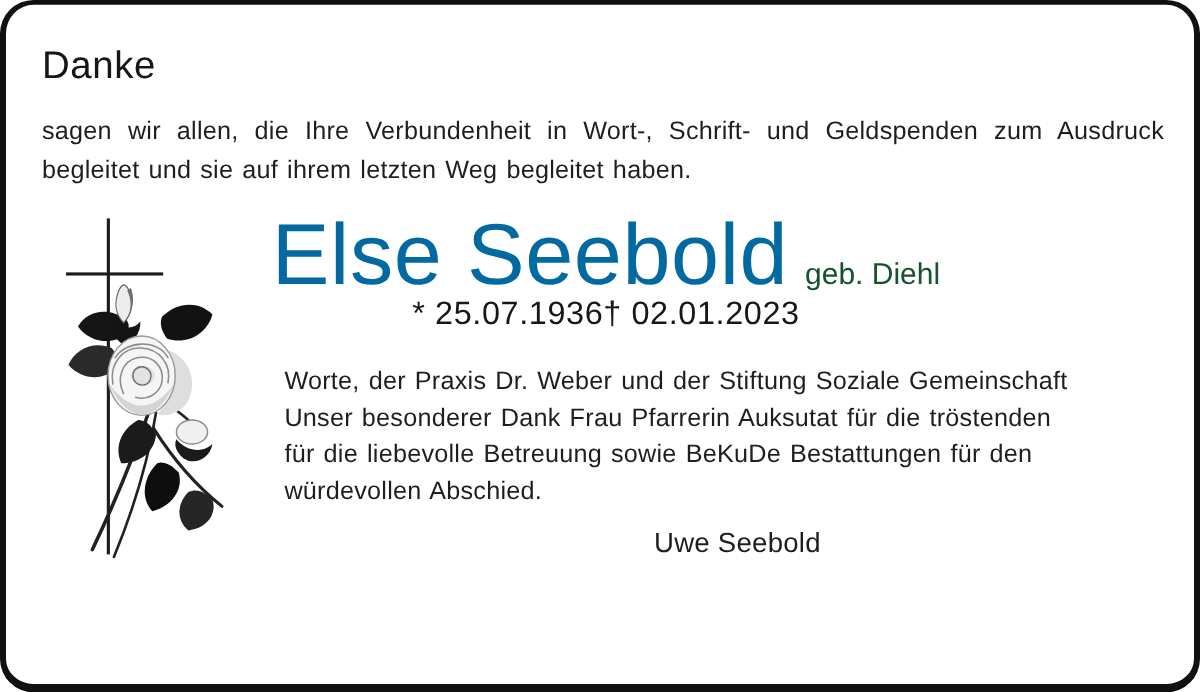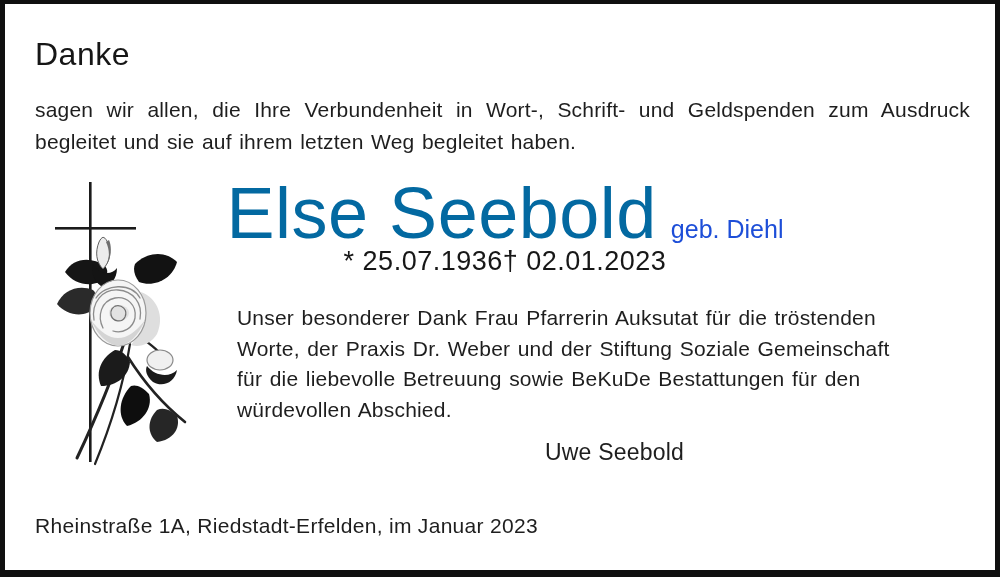--- a/index.html
+++ b/index.html
@@ -12,20 +12,21 @@
     width: 1000px;
     height: 577px;
     box-sizing: border-box;
     background: #ffffff;
     border-style: solid;
     border-color: #101010;
     border-width: 4px 5px 7px 5px;
     font-family: "Liberation Sans", sans-serif;
     color: #1e1e1e;
     overflow: hidden;
+    border-radius: 28px;
   }
   .heading {
     position: absolute;
     left: 30px;
     top: 31px;
     margin: 0;
     font-size: 32px;
     font-weight: 500;
     line-height: 38px;
     letter-spacing: 0.5px;
@@ -64,21 +65,21 @@
   .big-name {
     font-size: 72px;
     font-weight: 500;
     color: #0369a1;
     letter-spacing: 0.5px;
   }
   .maiden-name {
     font-size: 25px;
     font-weight: 500;
     margin-left: 14px;
-    color: #1d4ed8;
+    color: #14532d;
   }
   .dates-row {
     position: absolute;
     left: 5px;
     top: 242px;
     width: 990px;
     text-align: center;
     font-size: 27px;
     font-weight: 500;
     line-height: 30px;
@@ -173,25 +174,24 @@
 
   <div class="name-row">
     <span class="big-name">Else Seebold</span><span class="maiden-name">geb. Diehl</span>
   </div>
 
   <div class="dates-row">
     <span class="birth-date">* 25.07.1936</span><span class="death-date">† 02.01.2023</span>
   </div>
 
   <div class="thanks">
+    <div>Worte, der Praxis Dr. Weber und der Stiftung Soziale Gemeinschaft</div>
     <div>Unser besonderer Dank Frau Pfarrerin Auksutat für die tröstenden</div>
-    <div>Worte, der Praxis Dr. Weber und der Stiftung Soziale Gemeinschaft</div>
     <div>für die liebevolle Betreuung sowie BeKuDe Bestattungen für den</div>
     <div>würdevollen Abschied.</div>
   </div>
 
   <div class="signature">
     <div>Uwe Seebold</div>
   </div>
 
-  <div class="footer-line">Rheinstraße 1A, Riedstadt-Erfelden, im Januar 2023</div>
 
 </div>
 
 </body></html>

